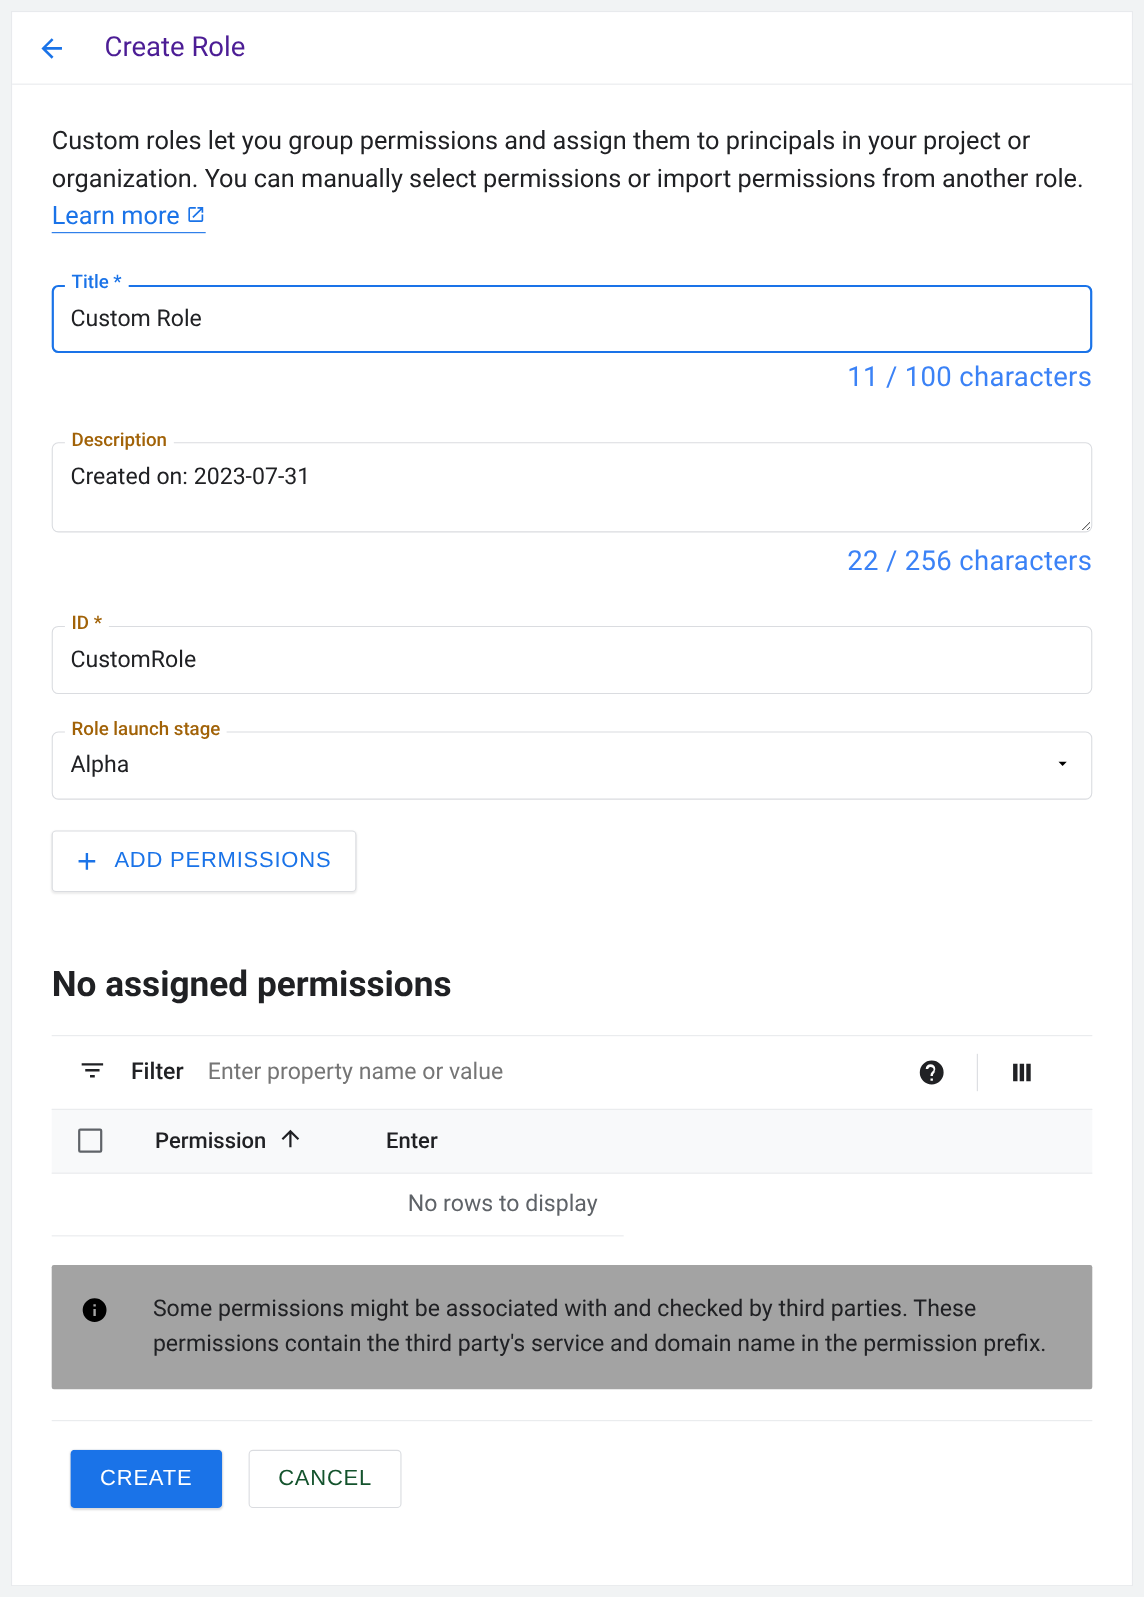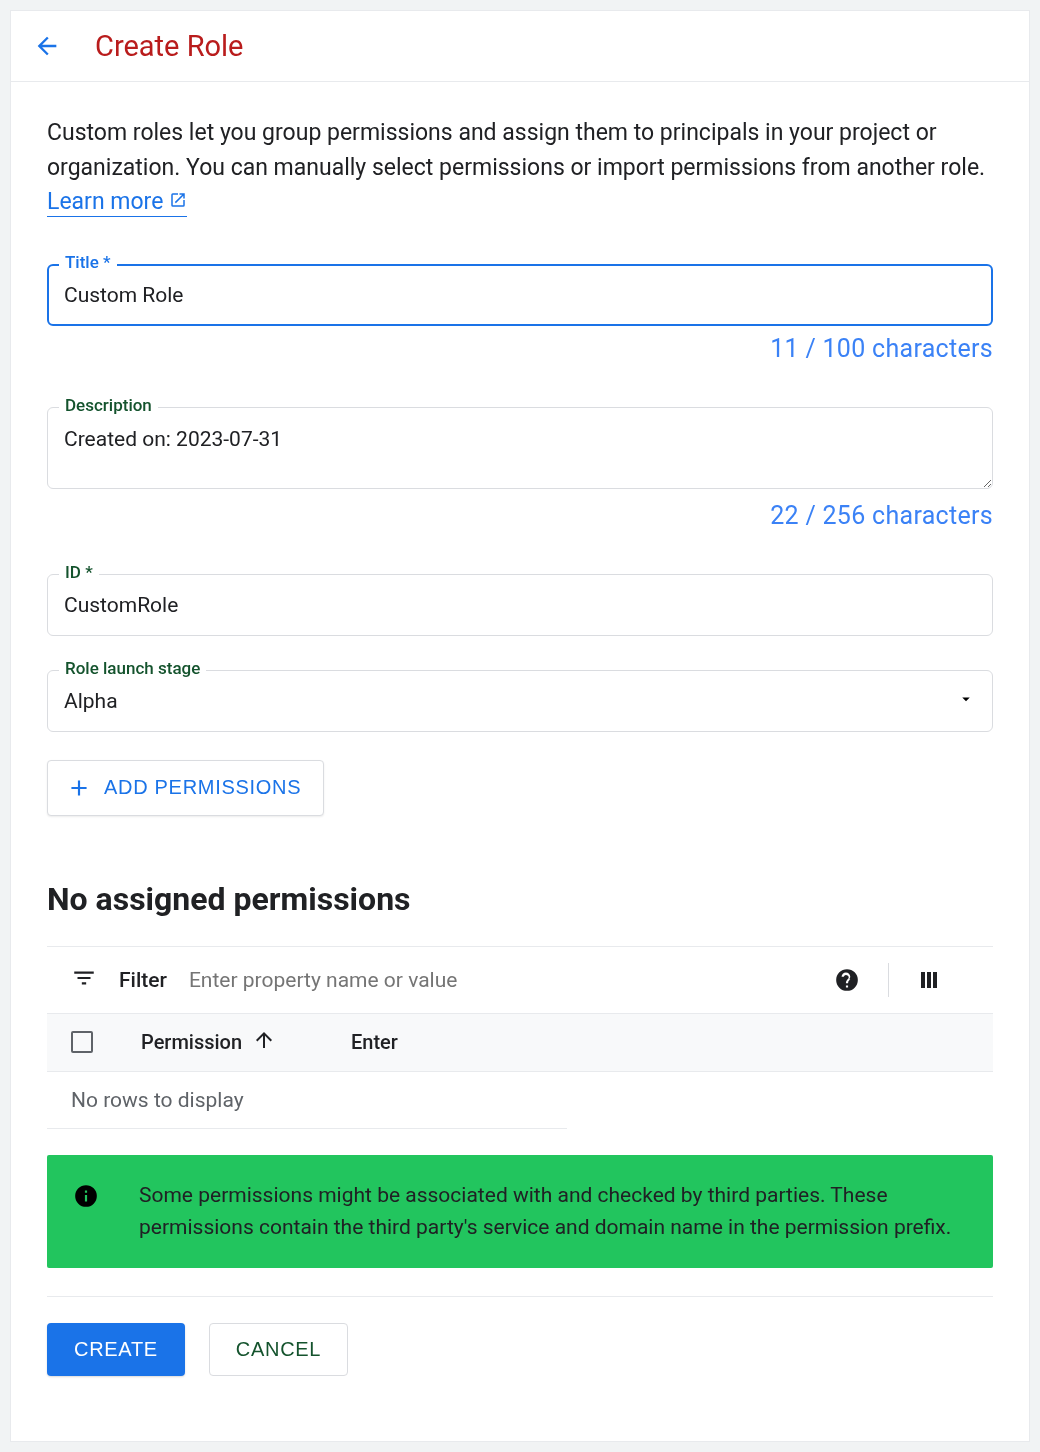--- a/index.html
+++ b/index.html
@@ -27,23 +27,23 @@
     border-bottom: 1px solid #e8eaed;
     gap: 34px;
   }
   .back-arrow {
     width: 28px; height: 28px;
     display: flex; align-items: center; justify-content: center;
     cursor: pointer;
   }
   .back-arrow svg { fill: #1a73e8; }
   .page-title {
-    font-size: 29px;
+    font-size: 25px;
     font-weight: 400;
-    color: #b91c1c;
+    color: #4c1d95;
   }
   .content {
     padding: 34px 36px 0 36px;
   }
   .intro {
     font-size: 23px;
     line-height: 1.5;
     color: #202124;
   }
   .learn-more {
@@ -63,21 +63,21 @@
     border-radius: 20px;
   }
   .field-label {
     position: absolute;
     top: -12px;
     left: 12px;
     background: #fff;
     padding: 0 6px;
     font-size: 17px;
     font-weight: 500;
-    color: #14532d;
+    color: #a16207;
   }
   .field-label.focused { color: #1a73e8; }
   .field-input {
     width: 100%;
     border: 1px solid #dadce0;
     border-radius: 6px;
     padding: 18px 16px;
     font-size: 21px;
     font-family: inherit;
     color: #202124;
@@ -194,24 +194,25 @@
     width: 210px;
   }
   .sort-arrow svg { fill: #202124; }
   .col-status { width: 150px; }
   .empty-row {
     padding: 16px 24px;
     font-size: 21px;
     color: #5f6368;
     border-bottom: 1px solid #e8eaed;
     width: 55%;
+    text-align: right;
   }
   .info-banner {
     margin-top: 26px;
-    background: #22c55e;
+    background: #a3a3a3;
     border-radius: 2px;
     padding: 24px 26px;
     display: flex;
     gap: 40px;
   }
   .info-banner-icon {
     flex-shrink: 0;
     width: 26px;
     height: 26px;
     margin-top: 4px;
@@ -221,21 +222,21 @@
     line-height: 1.55;
     color: #202124;
   }
   .footer-line {
     border-top: 1px solid #e8eaed;
     margin-top: 28px;
   }
   .footer-actions {
     display: flex;
     gap: 24px;
-    padding: 26px 36px;
+    padding: 26px 53px;
   }
   .btn {
     padding: 14px 26px;
     border-radius: 4px;
     font-size: 20px;
     font-weight: 500;
     letter-spacing: 0.7px;
     cursor: pointer;
     border: 1px solid transparent;
   }

